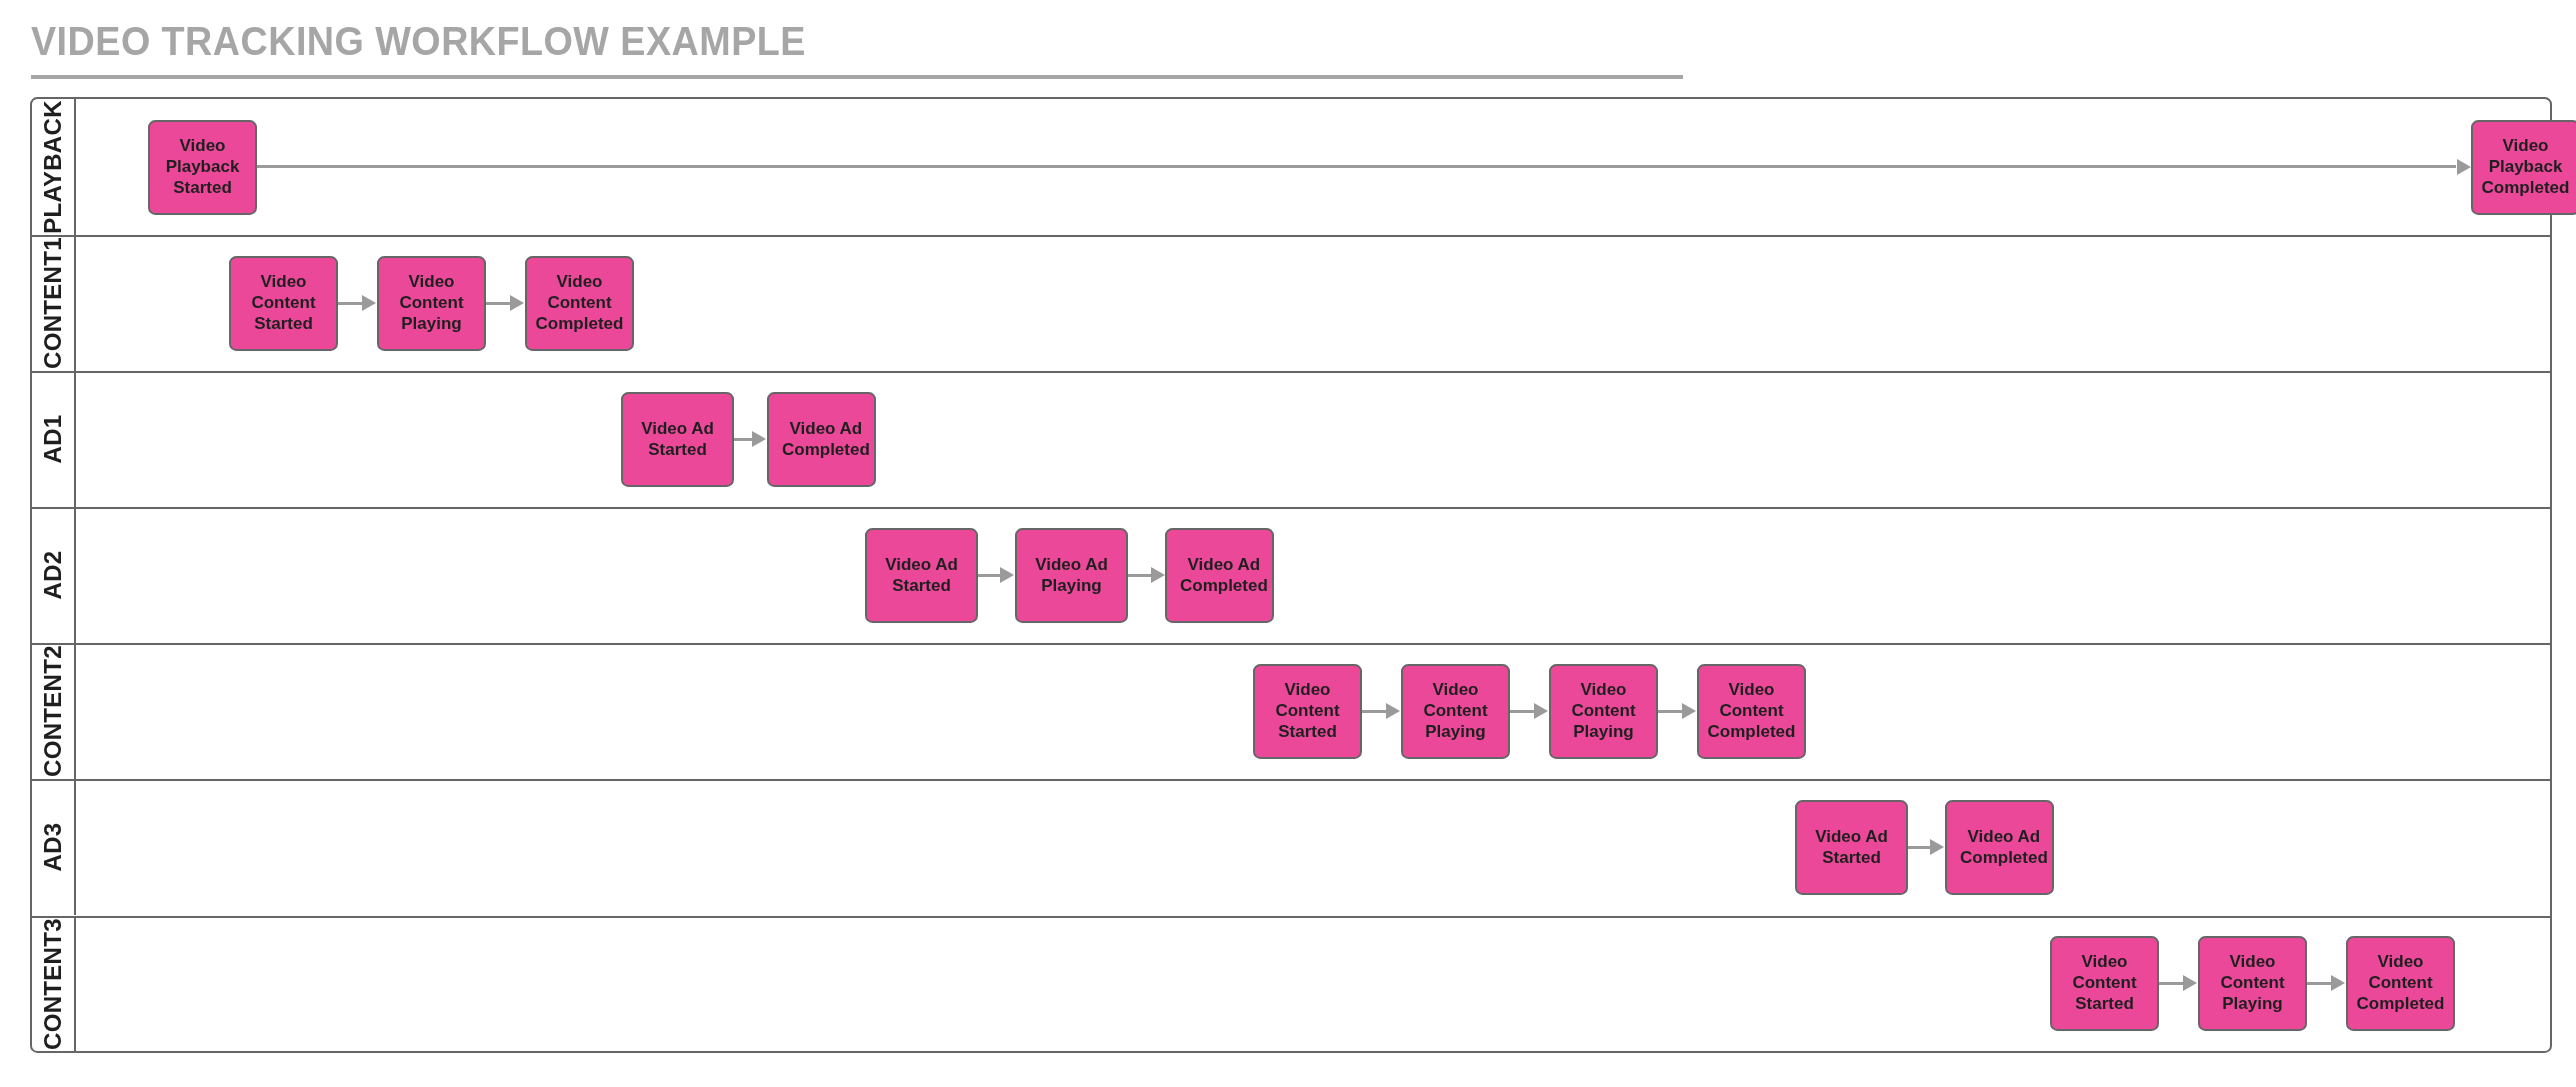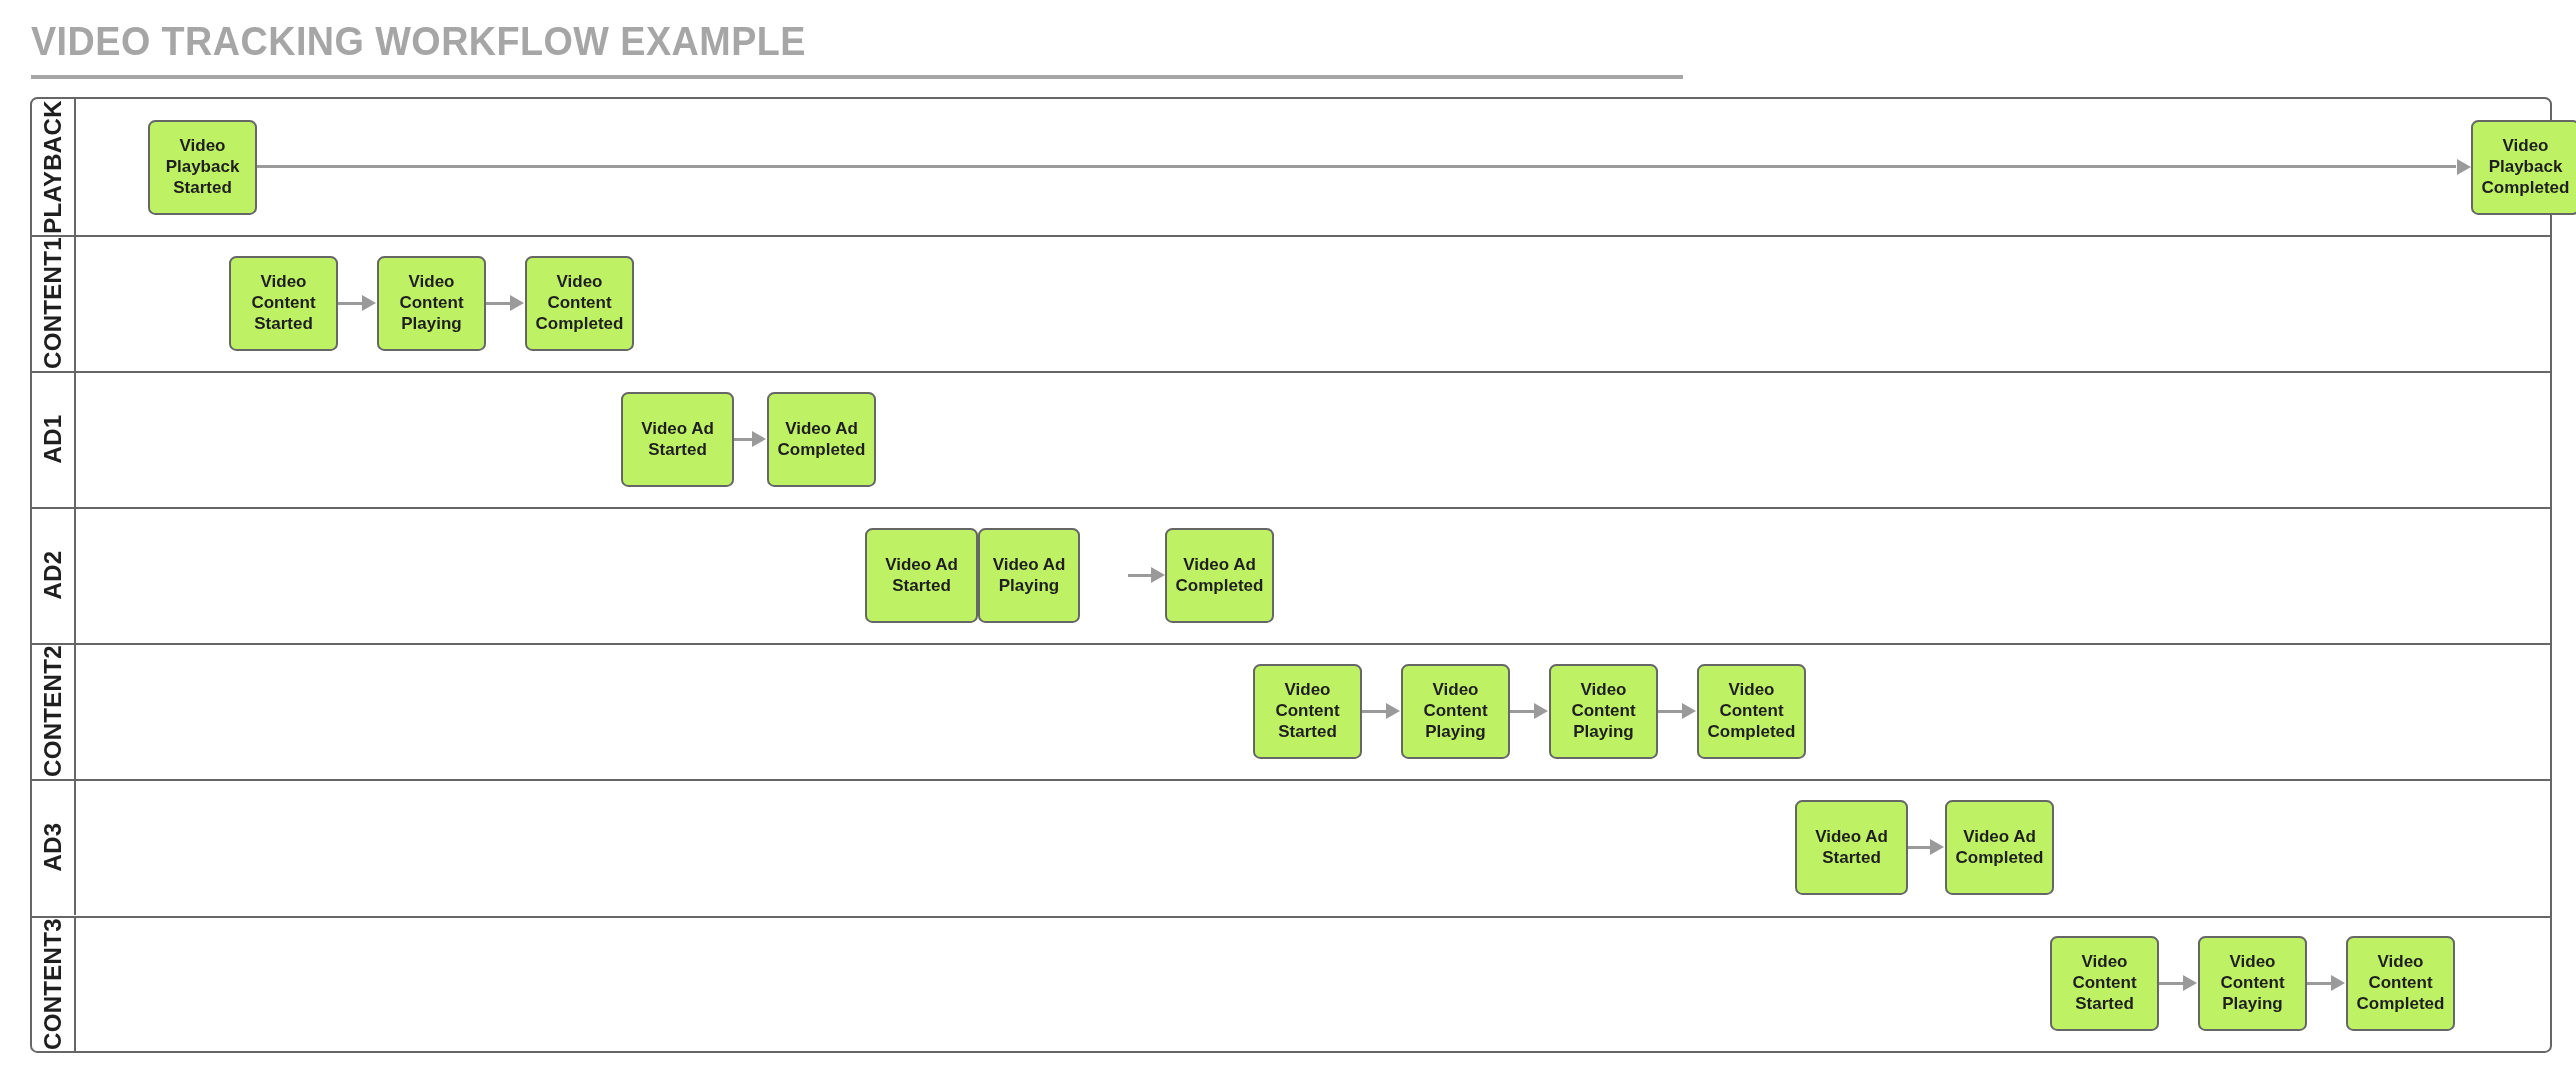--- a/index.html
+++ b/index.html
@@ -80,26 +80,26 @@
     font-size: 24px;
     font-weight: bold;
     color: #1f1f1f;
     letter-spacing: 0.3px;
   }
 
   
   .task {
     position: absolute;
     box-sizing: border-box;
-    background: #bef264;
+    background: #ec4899;
     border: 2.6px solid #666666;
     border-radius: 7.3px;
     display: flex;
     align-items: center;
-    justify-content: center;
+    justify-content: flex-end;
     padding: 2.1px 4.2px;
     z-index: 3;
   }
   .task-label {
     font-family: "Liberation Sans", "DejaVu Sans", sans-serif;
     font-size: 17px;
     font-weight: bold;
     color: #1f1f1f;
     text-align: center;
     line-height: 1.22;
@@ -178,21 +178,21 @@
     </div>
     <div class="flow" style="left: 702px; top: 339px; width: 17.7px;"></div>
     <div class="flow-head" style="left: 720px; top: 332px;"></div>
     <div class="lane-divider" style="top: 408px;"></div>
     <div class="lane-header" style="top: 408px; height: 136px;">
       <div class="lane-header-label">AD2</div>
     </div>
     <div class="task" style="left: 833px; top: 429px; width: 113px; height: 95px;">
       <div class="task-label">Video Ad Started</div>
     </div>
-    <div class="task" style="left: 946px; top: 429px; width: 102px; height: 95px;">
+    <div class="task" style="left: 983px; top: 429px; width: 113px; height: 95px;">
       <div class="task-label">Video Ad Playing</div>
     </div>
     <div class="task" style="left: 1133px; top: 429px; width: 109px; height: 95px;">
       <div class="task-label">Video Ad
 Completed</div>
     </div>
     <div class="flow" style="left: 946px; top: 475px; width: 22px;"></div>
     <div class="flow-head" style="left: 968px; top: 468px;"></div>
     <div class="flow" style="left: 1096px; top: 475px; width: 23px;"></div>
     <div class="flow-head" style="left: 1119px; top: 468px;"></div>

